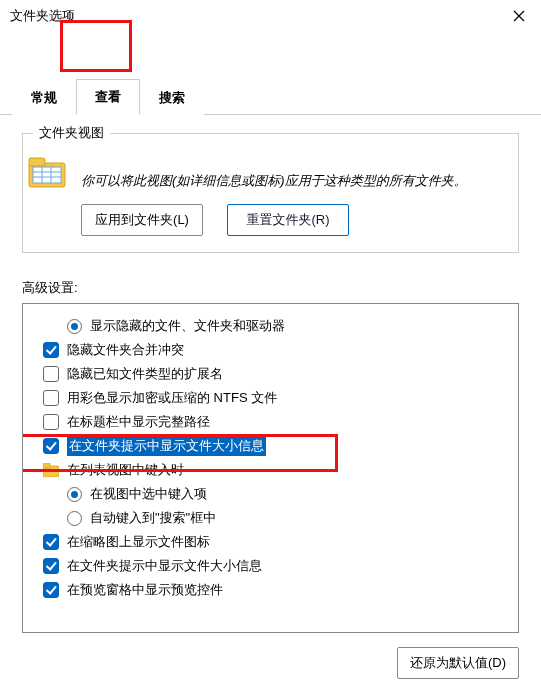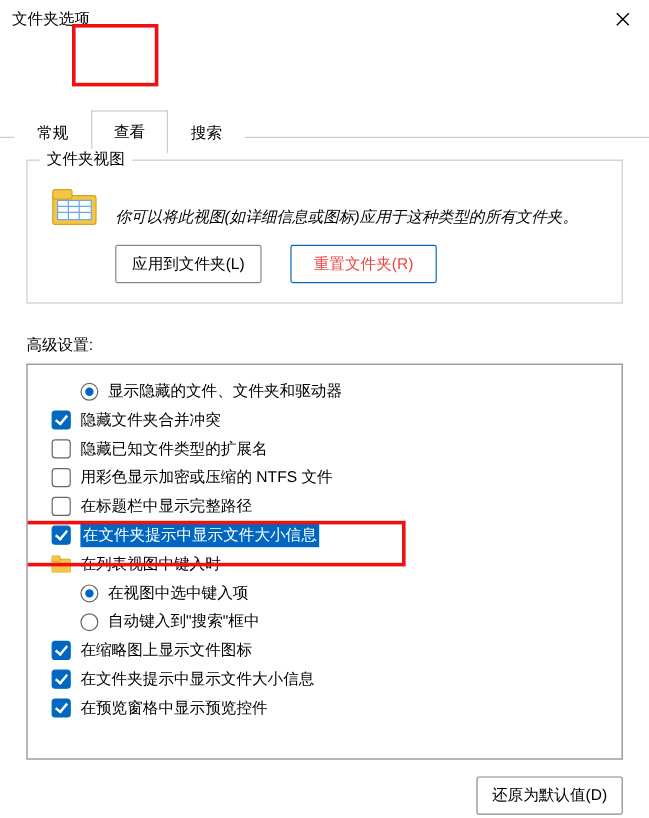--- a/index.html
+++ b/index.html
@@ -34,41 +34,42 @@
     border-bottom: 1px solid #ccc;
     margin-top: 6px;
     position: relative;
   }
   .tab {
     padding: 8px 18px;
     border: 1px solid transparent;
     border-bottom: none;
     cursor: pointer;
     position: relative;
-    top: 14px;
-    background: #fff;
+    top: 1px;
+    background: #fff;
+    font-weight: bold;
   }
   .tab.active {
     border-color: #ccc;
     border-bottom: 1px solid #fff;
     margin-top: 40px;
   }
   .red-highlight-tab {
     position: absolute;
     border: 3px solid #e11;
     left: 60px; top: -18px;
     width: 72px; height: 52px;
     pointer-events: none;
   }
   .content {
     padding: 14px 22px 10px 22px;
   }
   .groupbox {
     border: 1px solid #ccc;
-    padding: 16px 12px 16px 19px;
+    padding: 16px 12px 16px 4px;
     margin-top: 4px;
     position: relative;
   }
   .groupbox-title {
     position: absolute;
     top: -10px;
     left: 10px;
     background: #fff;
     padding: 0 6px;
   }
@@ -97,21 +98,21 @@
     border: 1px solid #888;
     background: #fff;
     padding: 6px 0;
     width: 122px;
     text-align: center;
     cursor: pointer;
     border-radius: 2px;
   }
   .btn.accent {
     border-color: #0067c0;
-    color: #ef4444;
+    color: #0f172a;
   }
   .section-label {
     margin-top: 26px;
     margin-bottom: 6px;
   }
   .adv-box {
     border: 1px solid #888;
     height: 330px;
     padding: 10px 8px 4px 8px;
     overflow: hidden;

